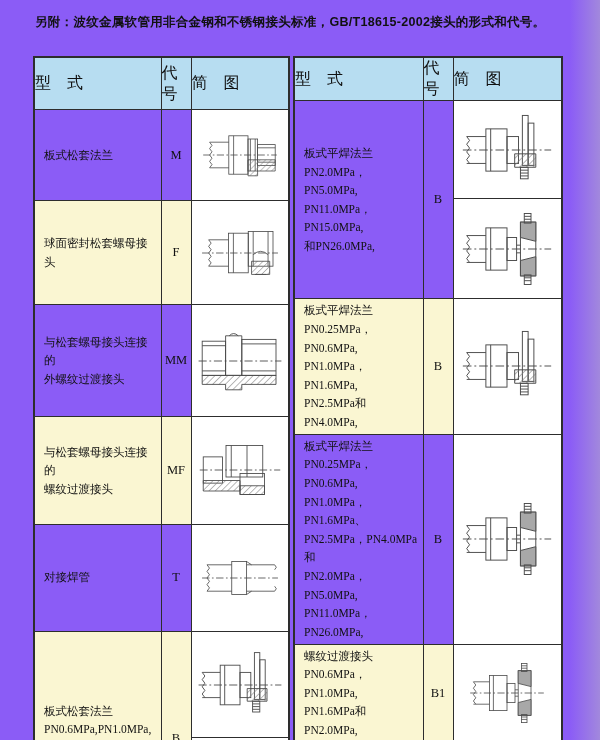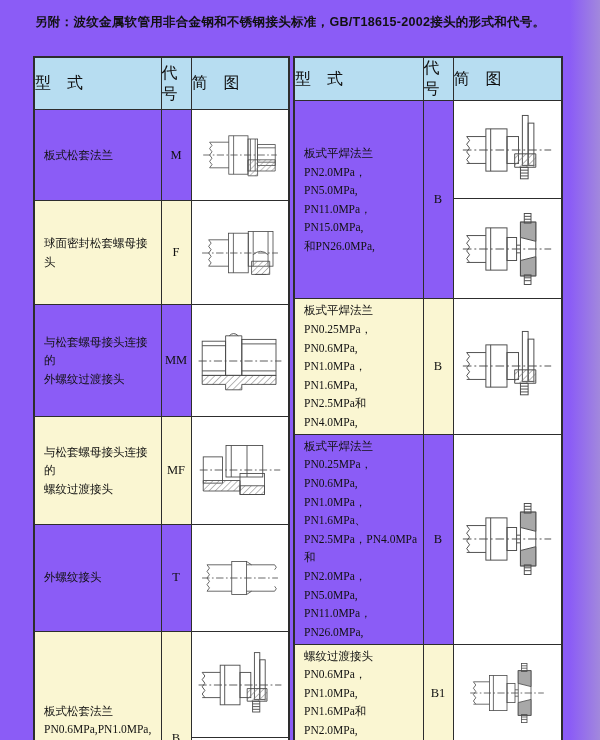--- a/index.html
+++ b/index.html
@@ -175,21 +175,21 @@
         <td class="type hl">与松套螺母接头连接的
 螺纹过渡接头</td>
         <td class="code hl">MF</td>
         <td class="diag-cell">
           <svg class="diag" width="90" height="70" viewBox="0 0 100 80">
                 <use href="#sym-nipple-mf"></use>
               </svg>
         </td>
       </tr>
       <tr style="height:89px">
-        <td class="type">外螺纹接头</td>
+        <td class="type">对接焊管</td>
         <td class="code">T</td>
         <td class="diag-cell">
           <svg class="diag" width="90" height="66" viewBox="0 0 100 80">
                 <use href="#sym-butt-weld"></use>
               </svg>
         </td>
       </tr>
       <tr style="height:89px">
         <td class="type hl" rowspan="2">板式松套法兰
 PN0.6MPa,PN1.0MPa,

